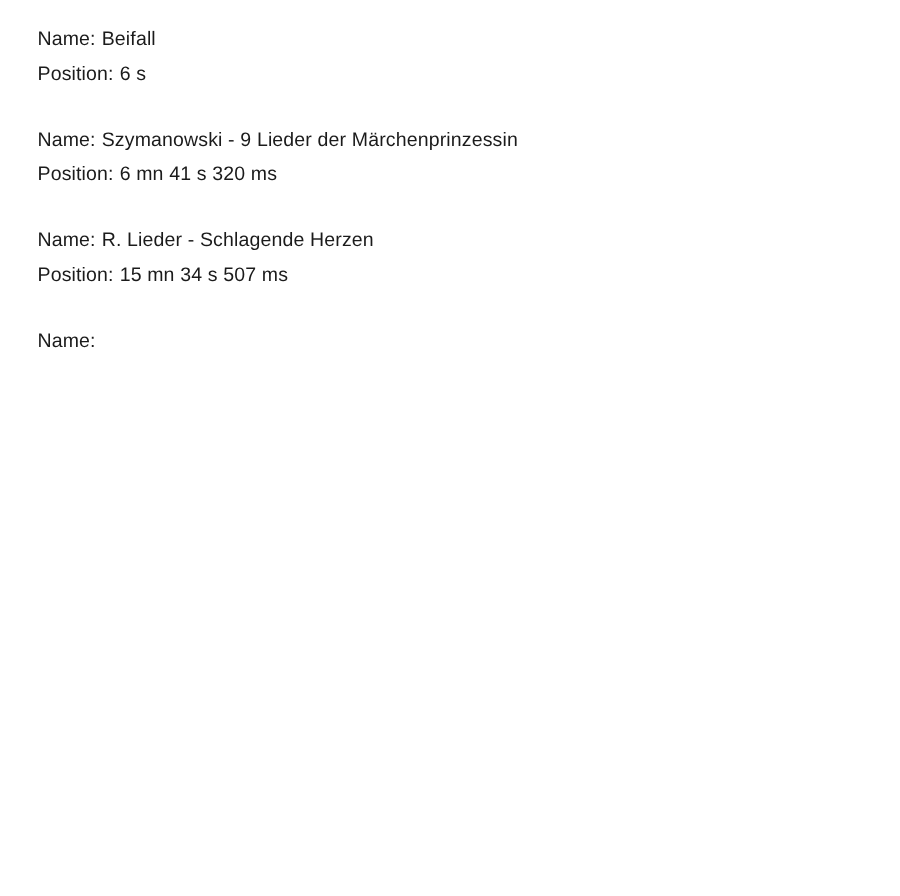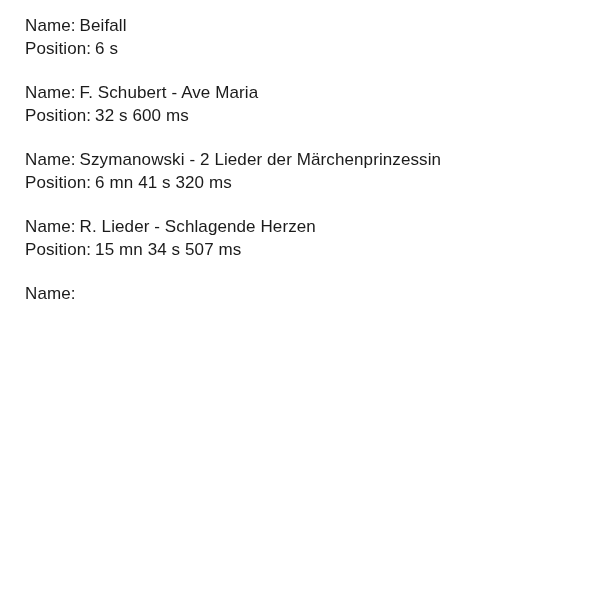--- a/index.html
+++ b/index.html
@@ -14,47 +14,43 @@
     color: #1b1b1b;
     overflow: hidden;
   }
   .chapter-list {
     padding: 14px 20px 0 25px;
   }
   .entry {
     margin: 0 0 21px 0;
   }
   .line {
-    font-size: 17px;
+    font-size: 13px;
     line-height: 23px;
     font-weight: 400;
     letter-spacing: 0.1px;
     white-space: nowrap;
   }
   .lbl {
     margin-right: 4px;
   }
 </style>
 </head>
 <body>
 
 <main class="chapter-list">
 
   <section class="entry">
     <div class="line"><span class="lbl">Name:</span><span>Beifall</span></div>
     <div class="line"><span class="lbl">Position:</span><span>6 s</span></div>
   </section>
 
-  <section class="entry">
-    <div class="line"><span class="lbl">Name:</span><span>F. Schubert - Ave Maria</span></div>
-    <div class="line"><span class="lbl">Position:</span><span>32 s 600 ms</span></div>
-  </section>
 
   <section class="entry">
-    <div class="line"><span class="lbl">Name:</span><span>Szymanowski - 2 Lieder der Märchenprinzessin</span></div>
+    <div class="line"><span class="lbl">Name:</span><span>Szymanowski - 9 Lieder der Märchenprinzessin</span></div>
     <div class="line"><span class="lbl">Position:</span><span>6 mn 41 s 320 ms</span></div>
   </section>
 
   <section class="entry">
     <div class="line"><span class="lbl">Name:</span><span>R. Lieder - Schlagende Herzen</span></div>
     <div class="line"><span class="lbl">Position:</span><span>15 mn 34 s 507 ms</span></div>
   </section>
 
   <section class="entry">
     <div class="line"><span class="lbl">Name:</span><span></span></div>

